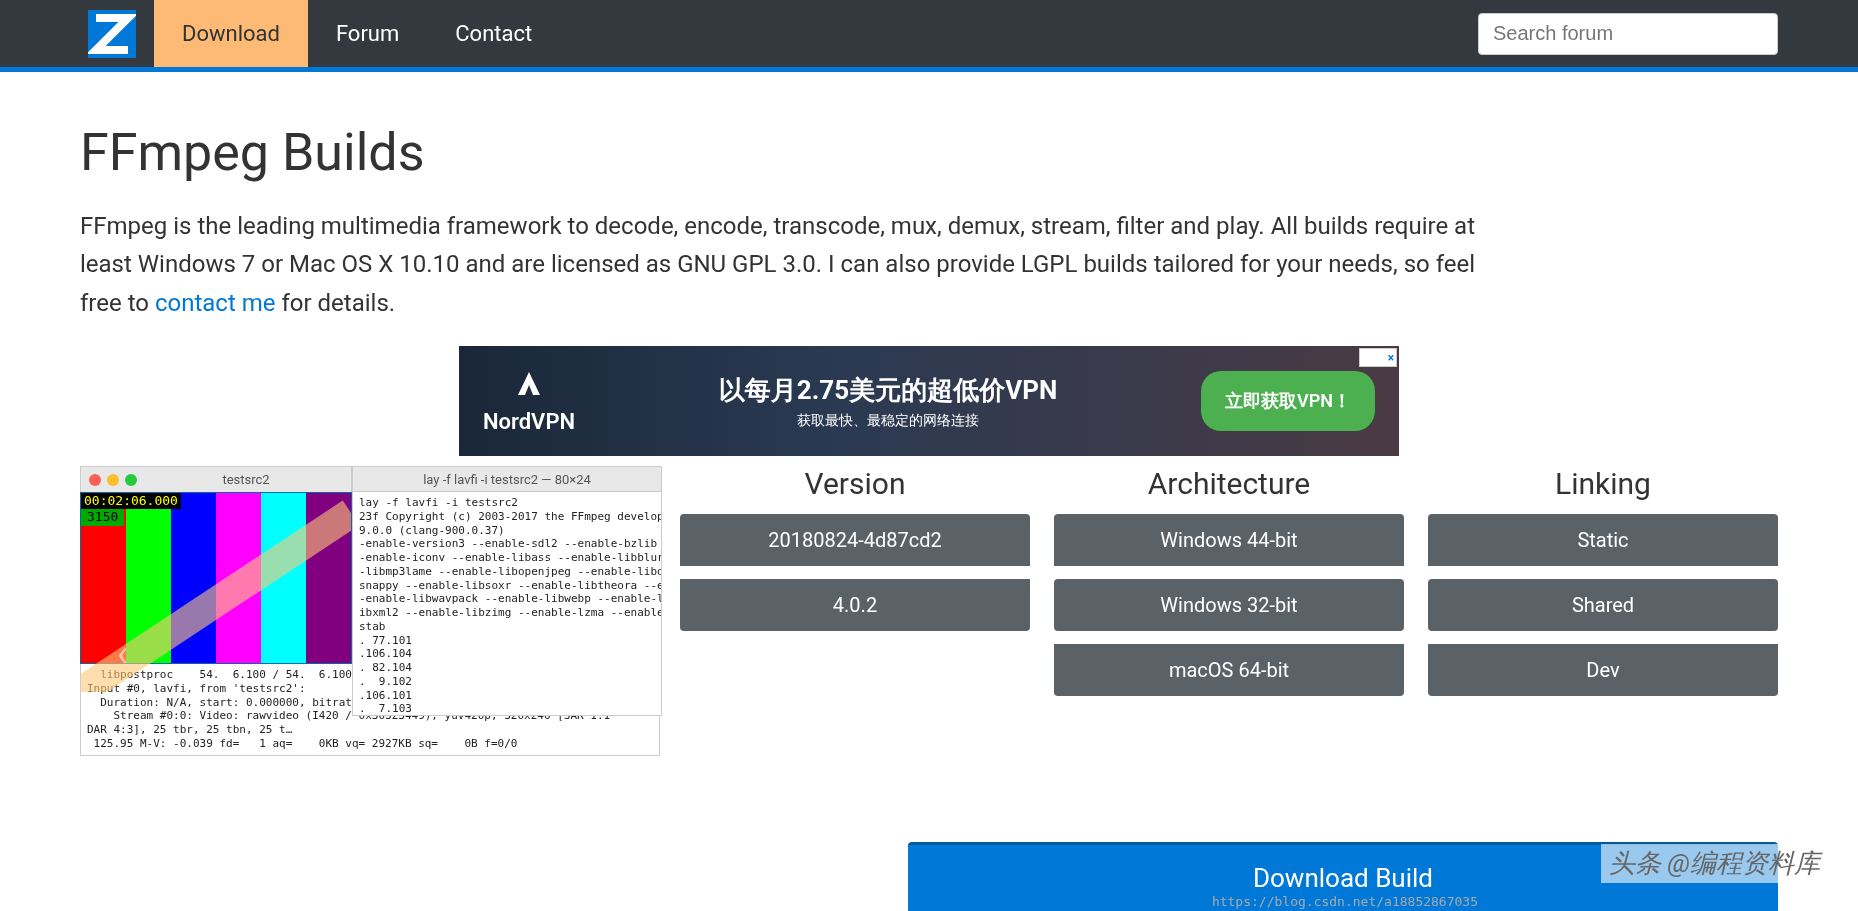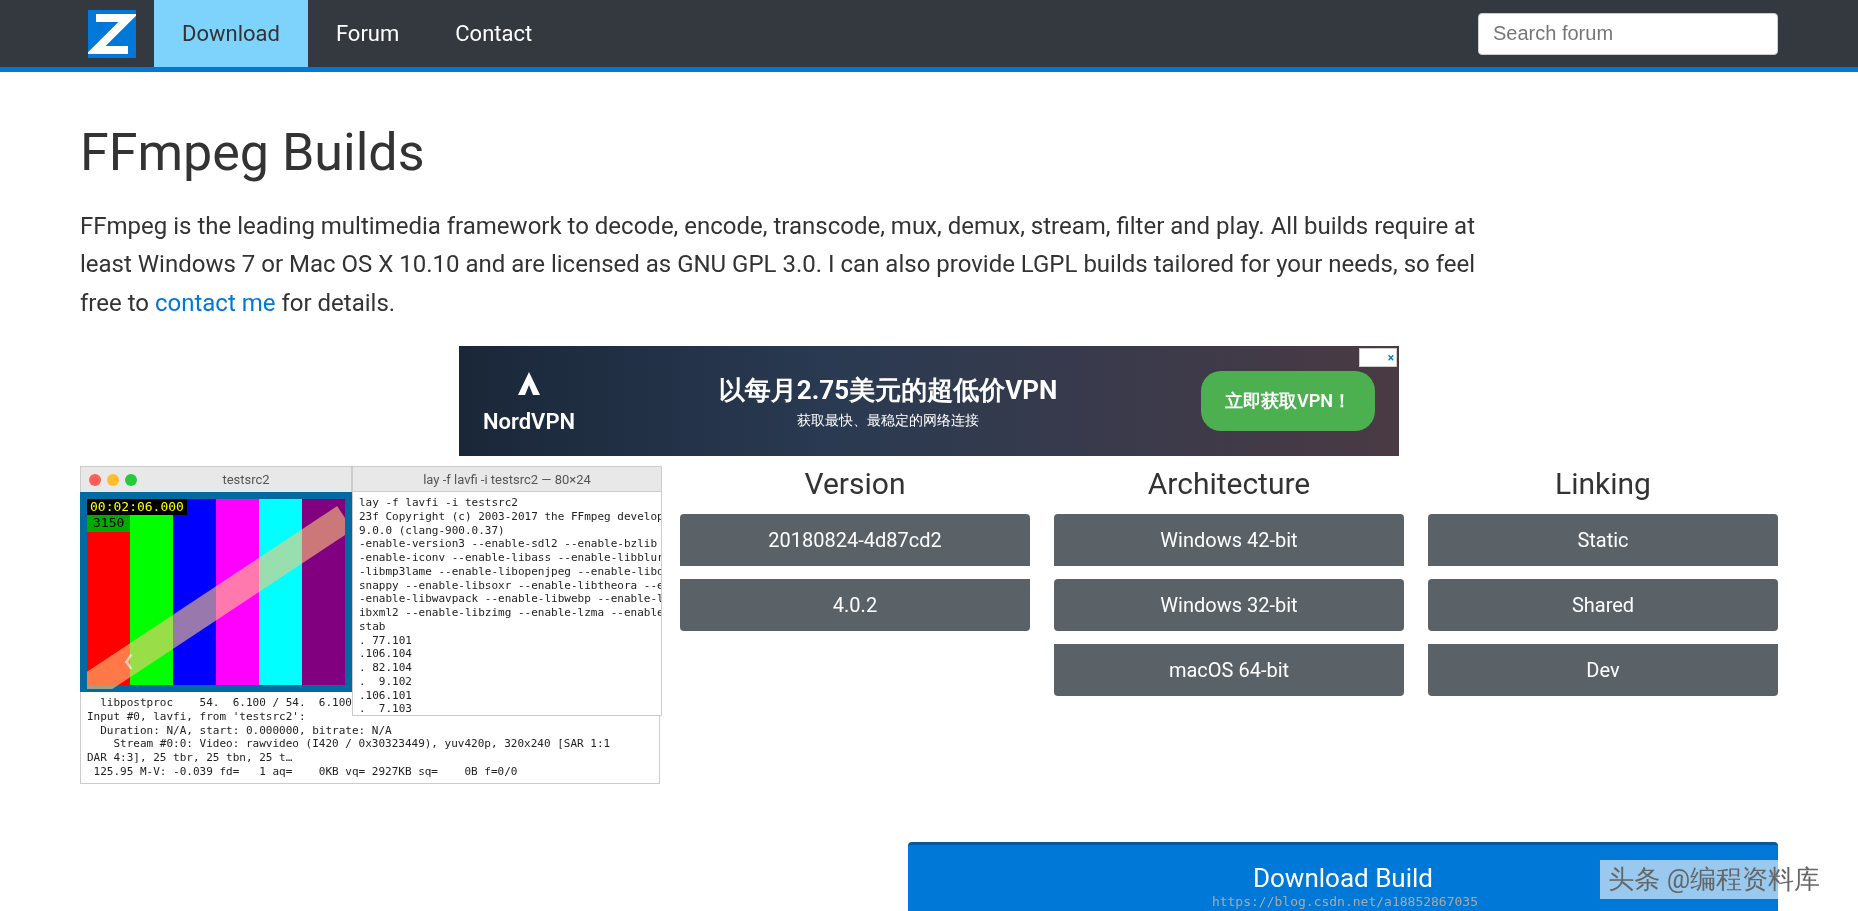--- a/index.html
+++ b/index.html
@@ -1,21 +1,21 @@
 <!DOCTYPE html>
 <html><head>
 <meta charset="utf-8">
 <style>
 * { margin: 0; padding: 0; box-sizing: border-box; }
 body { font-family: "Segoe UI", -apple-system, Roboto, "Helvetica Neue", Arial, sans-serif; background: #fff; color: #333; width: 1858px; height: 911px; overflow: hidden; }
 .topbar { background: #33393f; border-bottom: 5px solid #0078d7; display: flex; align-items: stretch; height: 72px; padding: 0 80px 0 0; }
 .logo { width: 64px; height: 67px; margin: 0 10px 0 80px; display: flex; align-items: center; justify-content: center; }
 .logo svg { width: 48px; height: 48px; }
 .nav-item { padding: 0 28px; display: flex; align-items: center; font-size: 22px; color: #fff; cursor: pointer; }
-.nav-item.active { background: #7dd3fc; color: #333; }
+.nav-item.active { background: #fdba74; color: #333; }
 .spacer { flex: 1; }
 .search-wrap { display: flex; align-items: center; }
 .search { width: 300px; height: 42px; background: #fff; border: 1px solid #ccc; border-radius: 4px; padding: 0 14px; font-size: 20px; color: #555; }
 .search::placeholder { color: #777; }
 .content { padding: 50px 80px 0 80px; }
 h1 { font-size: 52px; font-weight: 400; color: #333; margin-bottom: 24px; }
 .intro { font-size: 24px; line-height: 1.6; color: #333; max-width: 1400px; }
 .intro a { color: #0078d7; text-decoration: none; }
 .ad { width: 940px; height: 110px; margin: 24px auto 10px auto; background: linear-gradient(90deg,#1a2739 0%,#2a3a52 40%,#4a3a44 100%); position: relative; color: #fff; display: flex; align-items: center; padding: 0 24px; }
 .ad-left { display:flex; align-items:center; gap:10px; font-size:22px; font-weight:600;flex-direction:column; }
@@ -25,39 +25,39 @@
 .ad-btn { background:#4caf50; color:#fff; padding:18px 24px; border-radius:20px; font-size:18px; font-weight:600; }
 .ad-tag { position:absolute; top:2px; right:2px; background:#fff; border:1px solid #ccc; font-size:12px; padding:0 2px; display:flex; align-items:center; gap:2px; }
 .ad-tag .x { color:#0078d7; font-weight:700; }
 .lower { display:flex; gap:20px; margin-top:10px; align-items:flex-start; }
 .preview { width:580px; position:relative; }
 .winbar { background:#e8e8e8; height:26px; display:flex; align-items:center; padding:0 8px; font-size:13px; border:1px solid #ccc; border-bottom:none; }
 .dots { display:flex; gap:6px; margin-right:12px; }
 .dot { width:12px; height:12px; border-radius:50%; }
 .dot.r{background:#ff5f56}.dot.y{background:#ffbd2e}.dot.g{background:#27c93f}
 .winbar .t { flex:1; text-align:center; color:#555; }
-.bars { display:flex; height:200px; border:7px solid #0369a1; position:relative;justify-content:center; }
+.bars { display:flex; height:172px; border:1px solid #0369a1; position:relative;justify-content:center; }
 .bar { flex:1; }
 .overlay-tc { position:absolute; top:0; left:0; font-family:monospace; font-size:13px; line-height:1.1; }
 .overlay-tc .time{ background:#000; color:#ff0; padding:1px 3px; display:inline-block; }
 .overlay-tc .frame{ background:#0a0; color:#000; padding:1px 6px; display:inline-block; }
 .diag { position:absolute; left:0; right:0; bottom:0; top:0; pointer-events:none; }
 .chev { position:absolute; left:36px; top:140px; color:#fff; font-size:36px; opacity:0.6; }
 .term { background:#fff; font-family:monospace; font-size:11px; line-height:1.25; padding:4px 6px; white-space:pre; color:#222; border:1px solid #ccc; border-top:none; overflow:hidden; }
 .termpane { position:absolute; left:272px; top:0; width:310px; }
 .termpane .winbar{ border-bottom:1px solid #ccc; }
 .termpane .term{ height:224px; border-top:none; }
 .selectors { flex:1; display:flex; gap:24px; }
 .col { flex:1; }
 .col h2 { font-size:30px; font-weight:400; text-align:center; margin-bottom:0; color:#333; }
 .opt { background:#5a6268; color:#fff; text-align:center; padding:14px 0; font-size:20px; border-radius:4px; margin-bottom:2px; cursor:pointer;margin-top:13px; }
 .col .opt:first-of-type{ border-radius:4px 4px 0 0; }
 .col .opt:last-of-type{ border-radius:0 0 4px 4px; }
 .dlbar { position:absolute; bottom:0; right:80px; width:870px; background:#0078d7; color:#fff; text-align:center; padding:18px 0; font-size:26px; border-top:3px solid #005a9e; cursor:pointer; border-radius:4px 4px 0 0; }
-.wm { position:absolute; bottom:12px; right:30px; font-size:26px; color:#666; background:rgba(255,255,255,0.6); padding:2px 8px; }
+.wm { position:absolute; bottom:28px; right:30px; font-size:26px; color:#666; font-style:italic; background:rgba(255,255,255,0.6); padding:2px 8px; }
 .wm-url { position:absolute; bottom:2px; right:380px; font-size:13px; color:#aaa; font-family:monospace; }
 </style>
 </head>
 <body>
 
 <div class="topbar">
   <div class="logo">
     <svg viewBox="0 0 48 48">
         <rect width="48" height="48" fill="#0078d7"></rect>
         <path d="M8 8 H40 L8 40 H40" stroke="#fff" stroke-width="8" fill="none" stroke-linejoin="miter"></path>
@@ -155,21 +155,21 @@
     </div>
 
     <div class="selectors">
       <div class="col">
         <h2>Version</h2>
         <div class="opt">20180824-4d87cd2</div>
         <div class="opt">4.0.2</div>
       </div>
       <div class="col">
         <h2>Architecture</h2>
-        <div class="opt">Windows 42-bit</div>
+        <div class="opt">Windows 44-bit</div>
         <div class="opt">Windows 32-bit</div>
         <div class="opt">macOS 64-bit</div>
       </div>
       <div class="col">
         <h2>Linking</h2>
         <div class="opt">Static</div>
         <div class="opt">Shared</div>
         <div class="opt">Dev</div>
       </div>
     </div>

